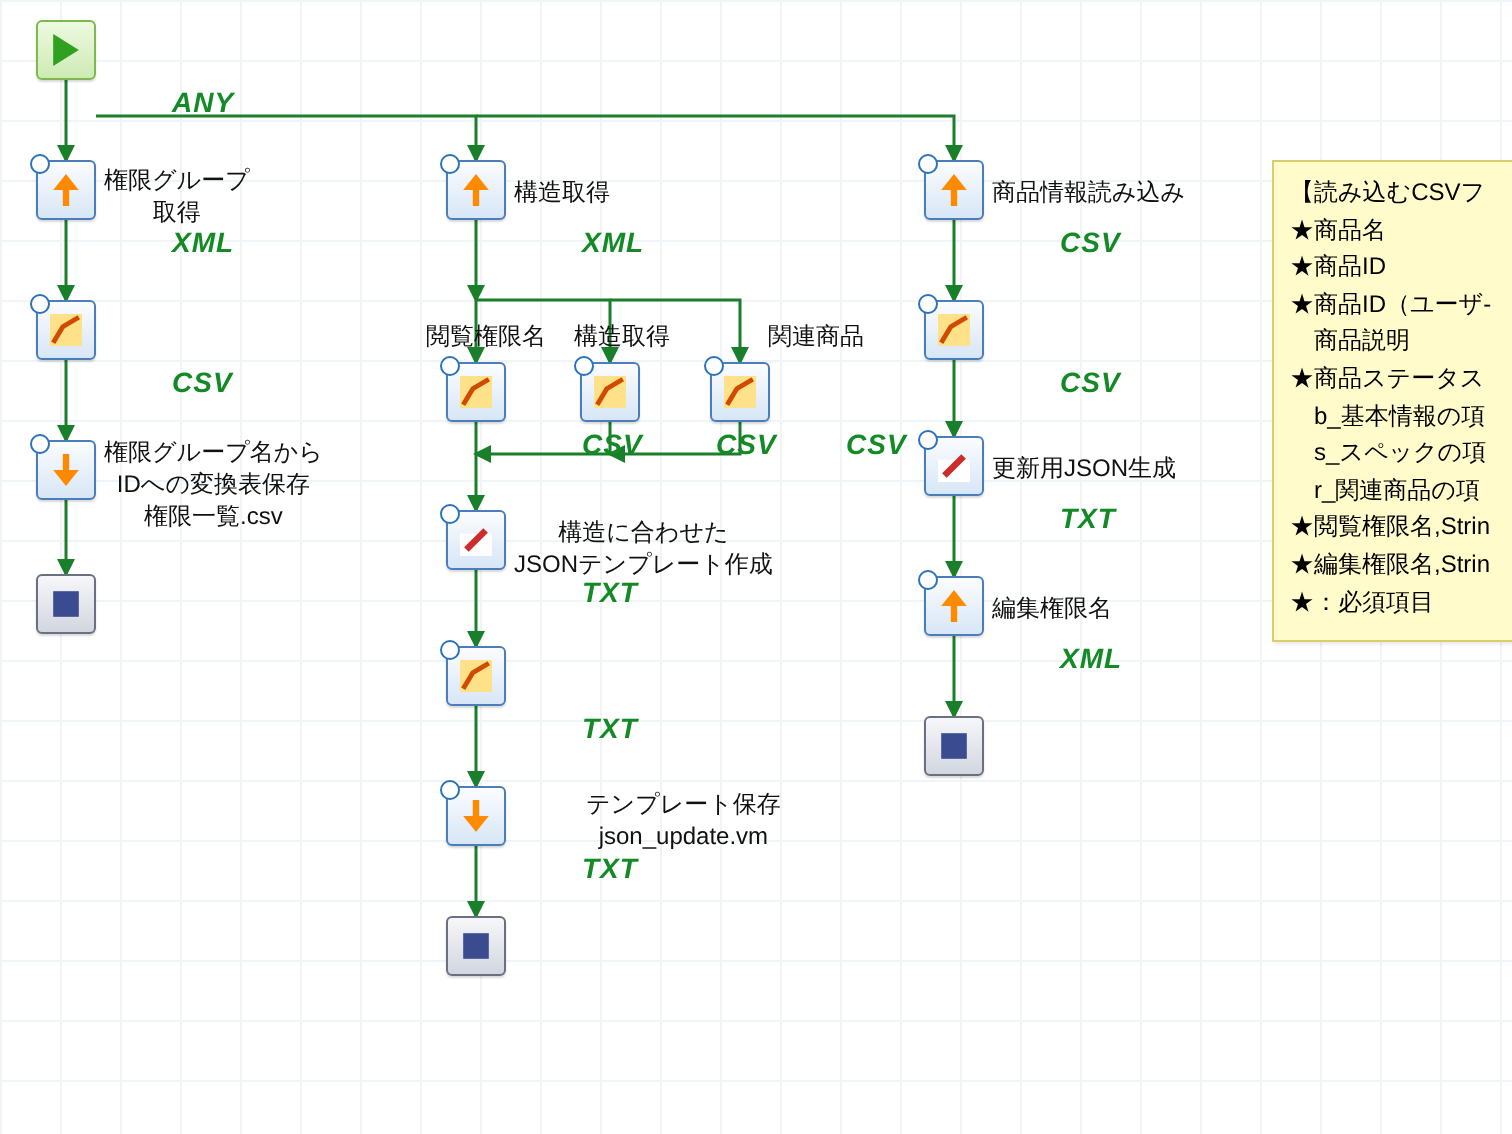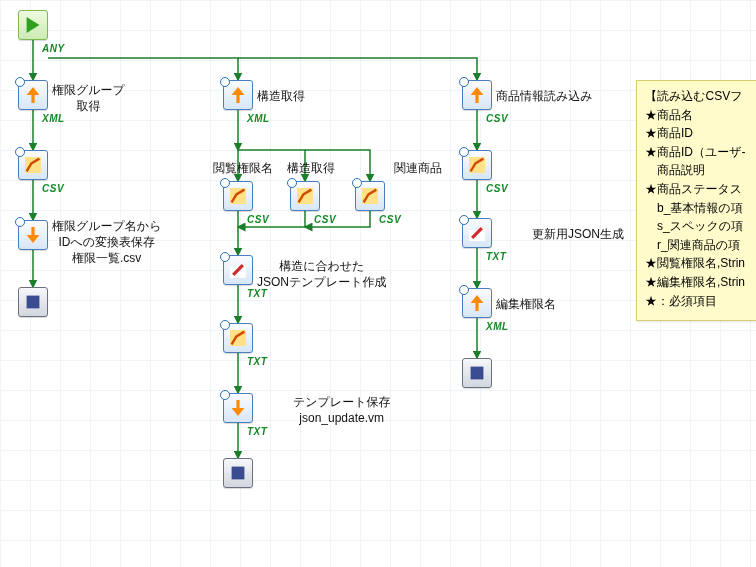--- a/index.html
+++ b/index.html
@@ -49,25 +49,26 @@
   .label {
     position: absolute;
     font-size: 12px;
     line-height: 1.35;
     color: #111;
     white-space: nowrap;
     text-align: center;
   }
   .tag {
     position: absolute;
-    font-size: 10px;
+    font-size: 14px;
     font-weight: bold;
     font-style: italic;
     color: #148a26;
     letter-spacing: 0.5px;
+    margin-left: 44px;
   }
   .note {
     position: absolute;
     top: 80px;
     left: 636px;
     width: 140px;
     background: #fffbcb;
     border: 1px solid #d6cf6c;
     padding: 6px 6px 10px 8px;
     font-size: 12px;
@@ -161,21 +162,21 @@
   <span class="badge"></span>
   <svg class="inner" viewBox="0 0 10 10">
       <path d="M5,0 L9,5 L6,5 L6,10 L4,10 L4,5 L1,5 Z" fill="#ff8a00"></path>
     </svg>
 </div>
 <span class="label" style="left:257px; top:88px;">構造取得</span>
 <span class="tag" style="left:247px; top:113px;">XML</span>
 
 <span class="label" style="left:213px; top:160px;">閲覧権限名</span>
 <span class="label" style="left:287px; top:160px;">構造取得</span>
-<span class="label" style="left:362px; top:160px;padding-left:32px;">関連商品</span>
+<span class="label" style="left:352px; top:160px;padding-left:32px;">関連商品</span>
 
 <div class="node" style="left:223px; top:181px;">
   <span class="badge"></span>
   <svg class="inner" viewBox="0 0 10 10">
       <rect x="0" y="0" width="10" height="10" fill="#ffe18a"></rect>
       <path d="M1,9 L4,4 L9,1" stroke="#d04a00" stroke-width="1.5" fill="none"></path>
     </svg>
 </div>
 <span class="tag" style="left:247px; top:214px;">CSV</span>
 
@@ -249,21 +250,21 @@
 </div>
 <span class="tag" style="left:486px; top:183px;">CSV</span>
 
 <div class="node" style="left:462px; top:218px;">
   <span class="badge"></span>
   <svg class="inner" viewBox="0 0 10 10">
       <rect x="0" y="3" width="10" height="7" fill="#fff"></rect>
       <path d="M2,8 L8,2" stroke="#d02b2b" stroke-width="2"></path>
     </svg>
 </div>
-<span class="label" style="left:496px; top:226px;margin-left:36px;">更新用JSON生成</span>
+<span class="label" style="left:496px; top:226px;">更新用JSON生成</span>
 <span class="tag" style="left:486px; top:251px;">TXT</span>
 
 <div class="node" style="left:462px; top:288px;">
   <span class="badge"></span>
   <svg class="inner" viewBox="0 0 10 10">
       <path d="M5,0 L9,5 L6,5 L6,10 L4,10 L4,5 L1,5 Z" fill="#ff8a00"></path>
     </svg>
 </div>
 <span class="label" style="left:496px; top:296px;">編集権限名</span>
 <span class="tag" style="left:486px; top:321px;">XML</span>

